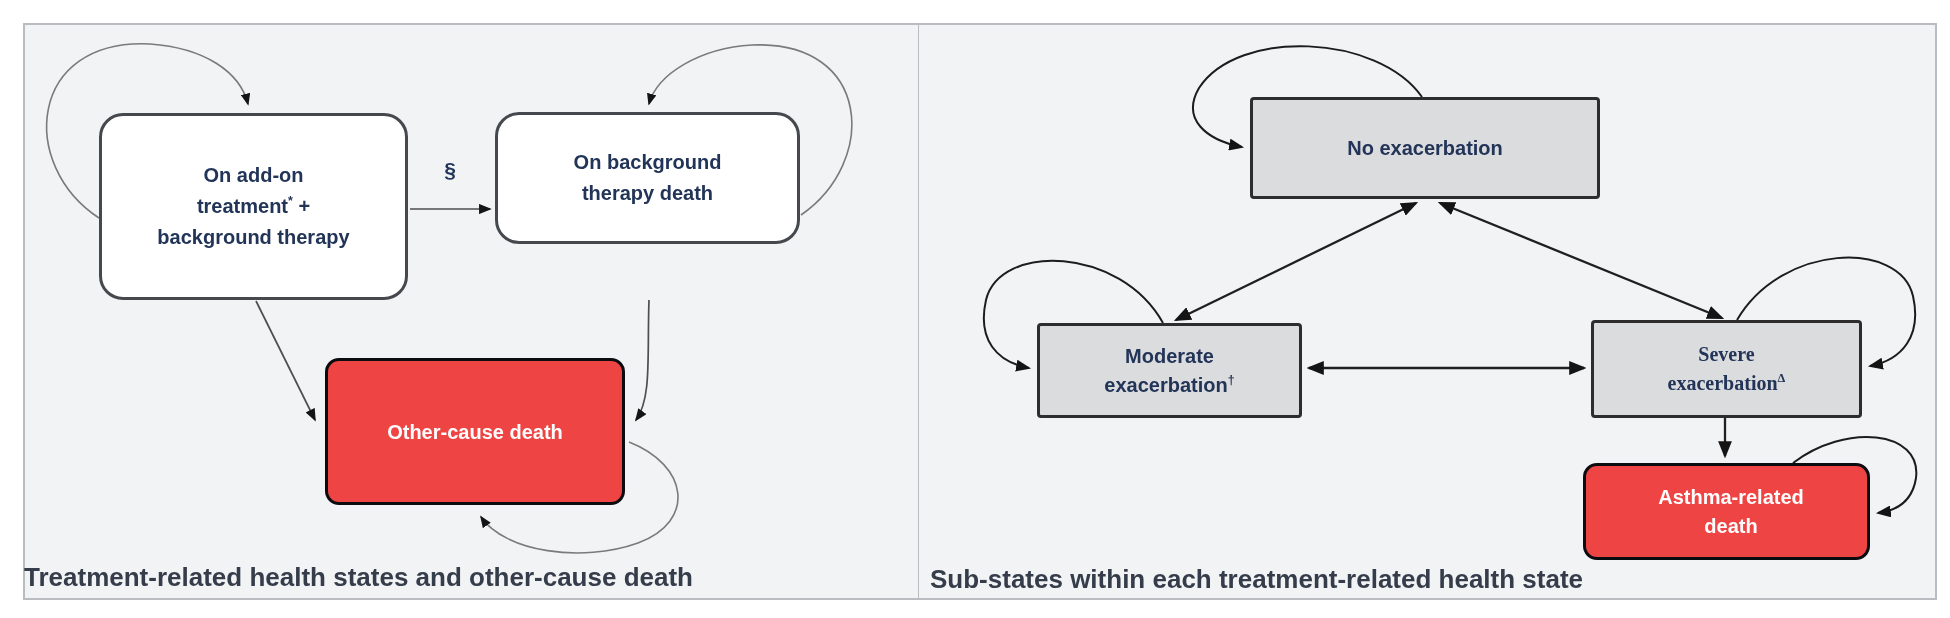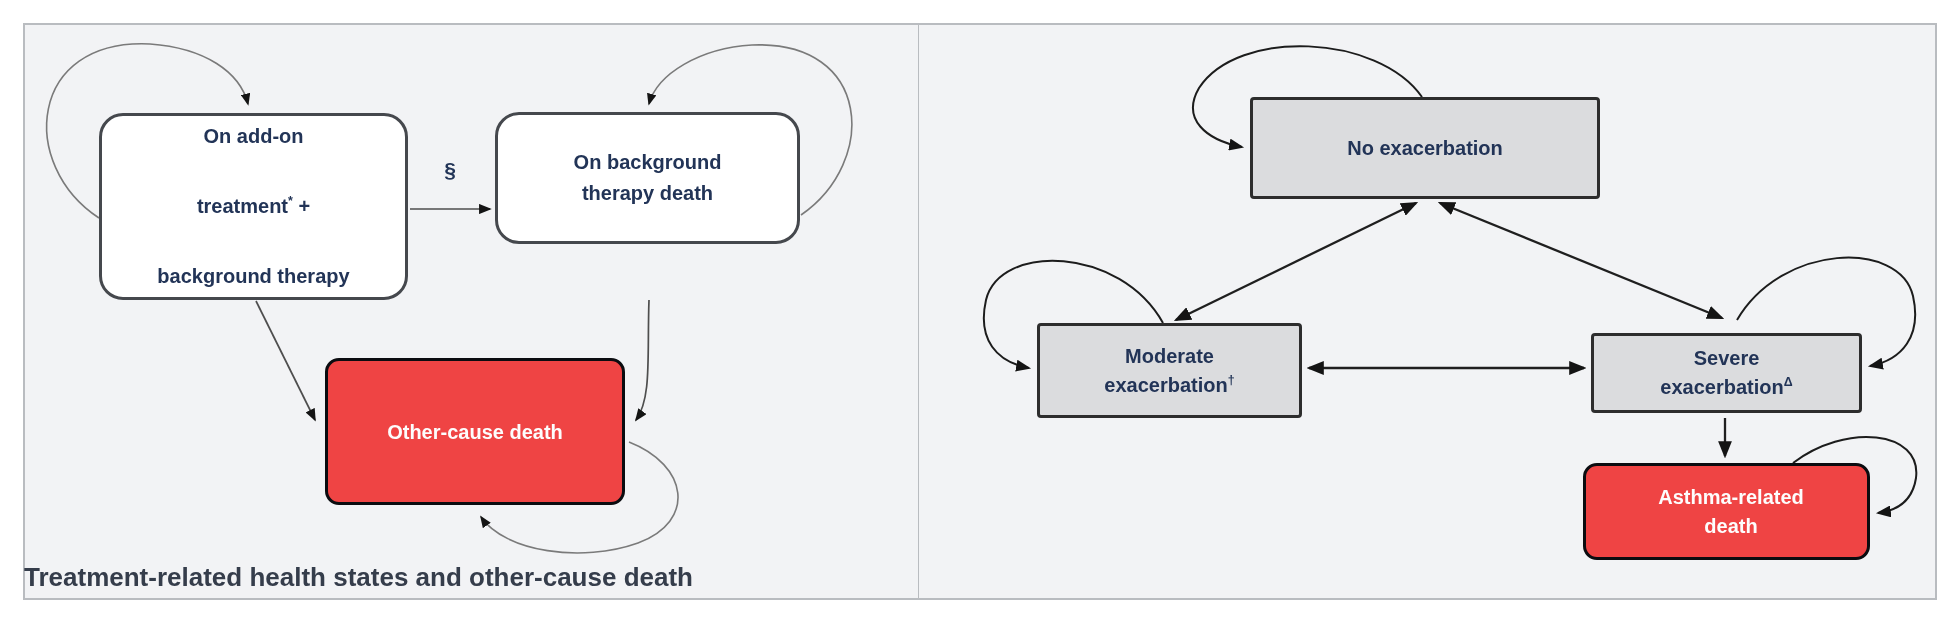--- a/index.html
+++ b/index.html
@@ -28,26 +28,26 @@
     font-size:20px;line-height:31px;
     color:#223457;
     z-index:2;
   }
   .state .line{white-space:nowrap;}
   .state sup{font-size:0.62em;line-height:0;}
   .white-box{background:#ffffff;border:3px solid #45484d;border-radius:24px;}
   .gray-box{background:#dbdcde;border:3px solid #2d2d2d;border-radius:4px;}
   .black-box{background:#ef4444;border:3px solid #0b0c10;border-radius:14px;color:#fdfdfd;}
   
-  .st-addon      {left:99px;  top:113px; width:309px; height:187px;gap:39px;}
+  .st-addon      {left:99px;  top:113px; width:309px; height:187px;}
   .st-background {left:495px; top:112px; width:305px; height:132px;}
   .st-othercause {left:325px; top:358px; width:300px; height:147px; line-height:26px;}
   .st-noexac     {left:1250px;top:97px;  width:350px; height:102px;}
   .st-moderate   {left:1037px;top:323px; width:265px; height:95px;  line-height:29px;text-align:center;}
-  .st-severe     {left:1591px;top:333px; width:271px; height:80px;  line-height:29px;}
+  .st-severe     {left:1591px;top:320px; width:271px; height:98px;  line-height:29px;font-family:Liberation Serif, serif;}
   .st-asthma     {left:1583px;top:463px; width:287px; height:97px;  line-height:29px;padding-left:9px;}
   .caption{
     position:absolute;
     font-weight:bold;
     font-size:26px;
     color:#353d4b;
     white-space:nowrap;
     z-index:3;
   }
   .caption.left-cap{left:24px;top:562px;}
@@ -130,14 +130,15 @@
     <div class="line">Severe</div>
     <div class="line"><span>exacerbation</span><sup>Δ</sup></div>
   </div>
 
   <div class="state black-box st-asthma">
     <div class="line">Asthma-related</div>
     <div class="line">death</div>
   </div>
 
   <div class="caption left-cap">Treatment-related health states and other-cause death</div>
+  <div class="caption right-cap">Sub-states within each treatment-related health state</div>
 
 </div>
 
 </body></html>

